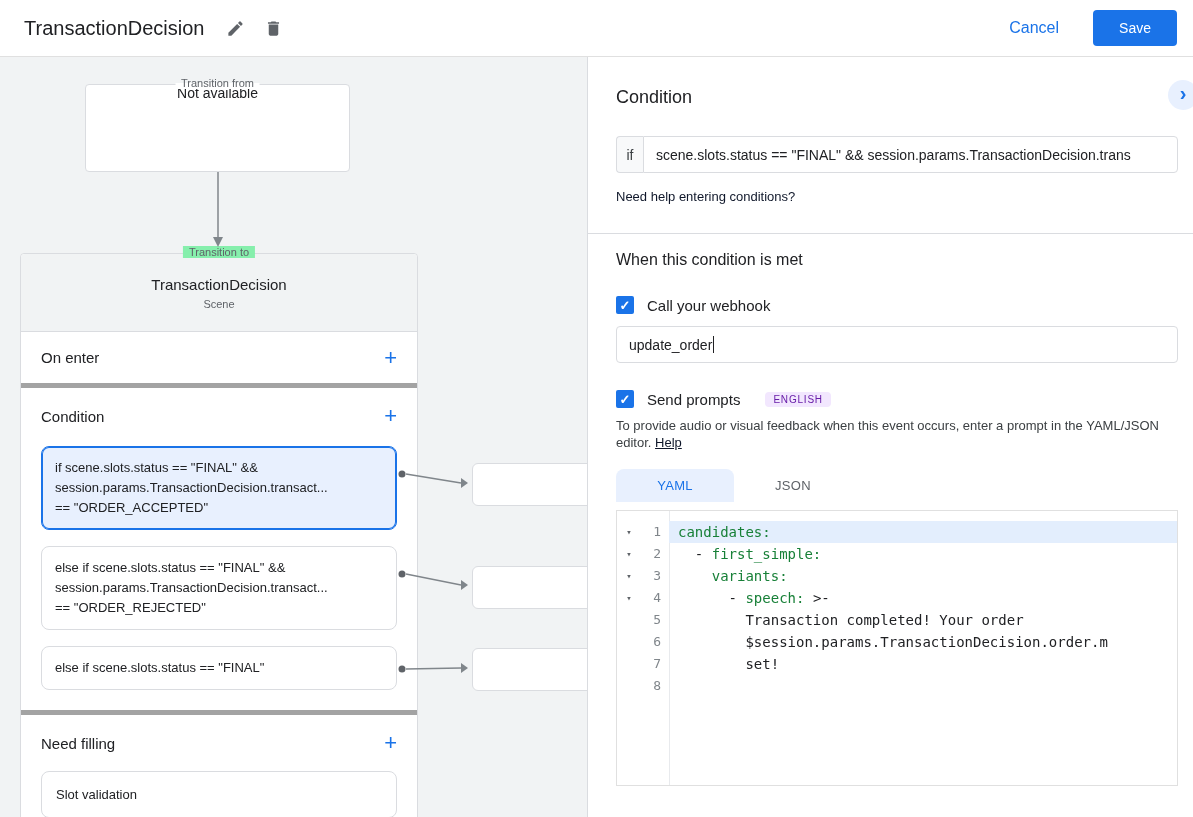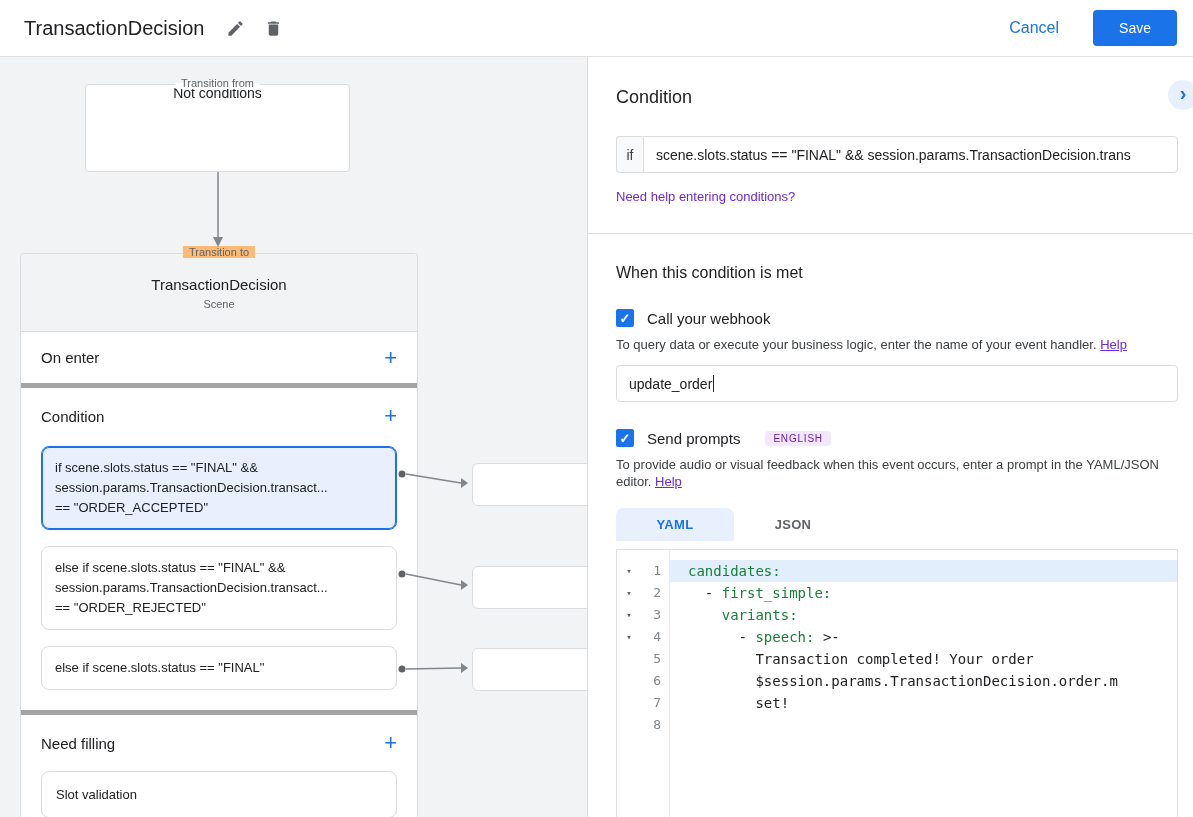--- a/index.html
+++ b/index.html
@@ -22,21 +22,21 @@
               border-radius:4px; height:36px; padding:0 26px; cursor:pointer; font-family:inherit; }
 
   
   .canvas { position:absolute; top:57px; left:0; width:587px; height:760px; background:#f1f3f4; overflow:hidden; }
   .node-from { position:absolute; left:85px; top:27px; width:265px; height:88px; background:#fff;
                border:1px solid #dadce0; border-radius:4px; display:flex; align-items:flex-start;
                justify-content:center; font-size:14px; }
   .node-label { position:absolute; top:-8px; left:50%; transform:translateX(-50%); font-size:11px;
                 color:#5f6368; padding:0 6px; white-space:nowrap; }
   .from-label { background:linear-gradient(to bottom,#f1f3f4 50%, #ffffff 50%); }
-  .to-label { background:#fdba74; z-index:2; }
+  .to-label { background:#86efac; z-index:2; }
 
   .scene-card { position:absolute; left:20px; top:196px; width:398px; min-height:600px; background:#fff;
                 border:1px solid #dadce0; border-radius:4px; }
   .scene-head { background:#f1f3f4; border-bottom:1px solid #dadce0; border-radius:4px 4px 0 0; height:78px;
                 display:flex; flex-direction:column; align-items:center; justify-content:center; gap:5px; cursor:pointer; }
   .scene-title { font-size:15px; }
   .scene-sub { font-size:11px; color:#5f6368; }
 
   .sec-row { display:flex; align-items:center; justify-content:space-between; padding:17px 20px; height:56px; }
   .sec-name { font-size:15px; }
@@ -68,50 +68,50 @@
         border-left:1px solid #dadce0; padding:0 15px 0 28px; overflow:hidden; }
   .rp-title { font-size:18px; font-weight:400; margin-top:30px; }
   .collapse-btn { position:absolute; top:23px; right:-5px; width:30px; height:30px; border-radius:50%;
                   background:#e8f0fe; color:#1a73e8; border:none; font-size:20px; font-weight:700;
                   display:flex; align-items:center; justify-content:center; cursor:pointer; padding-bottom:3px; }
   .cond-row { display:flex; margin-top:28px; height:37px; }
   .if-box { width:27px; flex:none; border:1px solid #dadce0; border-right:none; border-radius:4px 0 0 4px;
             background:#f8f9fa; display:flex; align-items:center; justify-content:center; font-size:14px; color:#3c4043; }
   .cond-input { flex:1; border:1px solid #dadce0; border-radius:0 4px 4px 0; display:flex; align-items:center;
                 padding:0 12px; font-size:14px; white-space:nowrap; overflow:hidden; cursor:text; }
-  .link { color:#6d28d9; font-size:13px; text-decoration:underline; cursor:pointer; }
+  .link { color:#0f172a; font-size:13px; text-decoration:underline; cursor:pointer; }
   .link.plain { text-decoration:none; }
   .help-row { margin-top:14px; }
   .rp-divider { border-top:1px solid #dadce0; margin:28px -15px 0 -28px; }
-  .sec-title { font-size:16px; font-weight:400; margin-top:30px; }
+  .sec-title { font-size:16px; font-weight:400; margin-top:17px; }
   .check-row { display:flex; align-items:center; margin-top:27px; gap:13px; }
   .checkbox { width:18px; height:18px; flex:none; background:#1a73e8; border-radius:2px; color:#fff;
               font-size:13px; font-weight:700; display:flex; align-items:center; justify-content:center; cursor:pointer; }
   .check-label { font-size:15px; font-weight:500;text-align:right; }
   .badge { background:#f2e7fe; color:#681da8; font-size:10px; font-weight:500; letter-spacing:0.8px;
            padding:2px 8px; border-radius:4px; margin-left:12px; }
   .desc { font-size:13px; color:#3c4043; margin-top:9px; line-height:17px; max-width:555px; }
   .text-input { margin-top:12px; height:37px; border:1px solid #dadce0; border-radius:4px; display:flex;
                 align-items:center; padding:0 12px; font-size:14px; cursor:text; }
   .caret { width:1px; height:17px; background:#202124; margin-left:1px; }
 
   .tabs { display:flex; margin-top:18px; }
   .tab { width:118px; height:33px; display:flex; align-items:center; justify-content:center; font-size:13px;
-         font-weight:700; letter-spacing:0.3px; color:#5f6368; border-radius:8px 8px 0 0; cursor:pointer; }
+         font-weight:400; letter-spacing:0.3px; color:#5f6368; border-radius:8px 8px 0 0; cursor:pointer; }
   .tab.active { color:#1a73e8; background:#e8f0fe; }
 
   .editor { margin-top:8px; border:1px solid #e0e0e0; height:276px; position:relative;
             font-family:"DejaVu Sans Mono", monospace; overflow:hidden; background:#fff; }
   .gutter-line { position:absolute; left:52px; top:0; bottom:0; width:1px; background:#e8eaed; }
   .ed-lines { position:relative; padding-top:10px; }
   .ed-line { display:flex; height:22px; line-height:22px; }
   .ed-gutter { width:52px; flex:none; display:flex; }
   .ed-fold { width:24px; text-align:center; color:#5f6368; font-size:9px; cursor:pointer; }
   .ed-num { flex:1; text-align:right; padding-right:8px; color:#80868b; font-size:13px; }
-  .ed-code { flex:1; white-space:pre; padding-left:19px; font-size:14px; }
+  .ed-code { flex:1; white-space:pre; padding-left:9px; font-size:14px; }
   .ed-line.hl .ed-code { background:#e3eefd; }
   .tok-key { color:#188038; }
   .tok-plain { color:#202124; }
 </style>
 </head>
 <body>
 
 <div id="app">
 
   <header class="topbar">
@@ -128,21 +128,21 @@
     </button>
     <span class="topbar-spacer"></span>
     <button class="cancel-btn">Cancel</button>
     <button class="save-btn">Save</button>
   </header>
 
   <div class="canvas">
 
     <div class="node-from">
       <div class="node-label from-label">Transition from</div>
-      <span>Not conditions</span>
+      <span>Not available</span>
     </div>
 
     <div class="scene-card">
       <div class="node-label to-label">Transition to</div>
       <div class="scene-head">
         <div class="scene-title">TransactionDecision</div>
         <div class="scene-sub">Scene</div>
       </div>
 
       <div class="sec-row bb">
@@ -228,24 +228,20 @@
     <div class="rp-divider"></div>
 
     <h3 class="sec-title">When this condition is met</h3>
 
     <div class="check-row">
       <span class="checkbox">
         <span>✓</span>
       </span>
       <span class="check-label">Call your webhook</span>
     </div>
-    <p class="desc">
-      <span>To query data or execute your business logic, enter the name of your event handler.</span>
-      <a class="link" href="#">Help</a>
-    </p>
     <div class="text-input">
       <span>update_order</span>
       <span class="caret"></span>
     </div>
 
     <div class="check-row">
       <span class="checkbox">
         <span>✓</span>
       </span>
       <span class="check-label">Send prompts</span>

